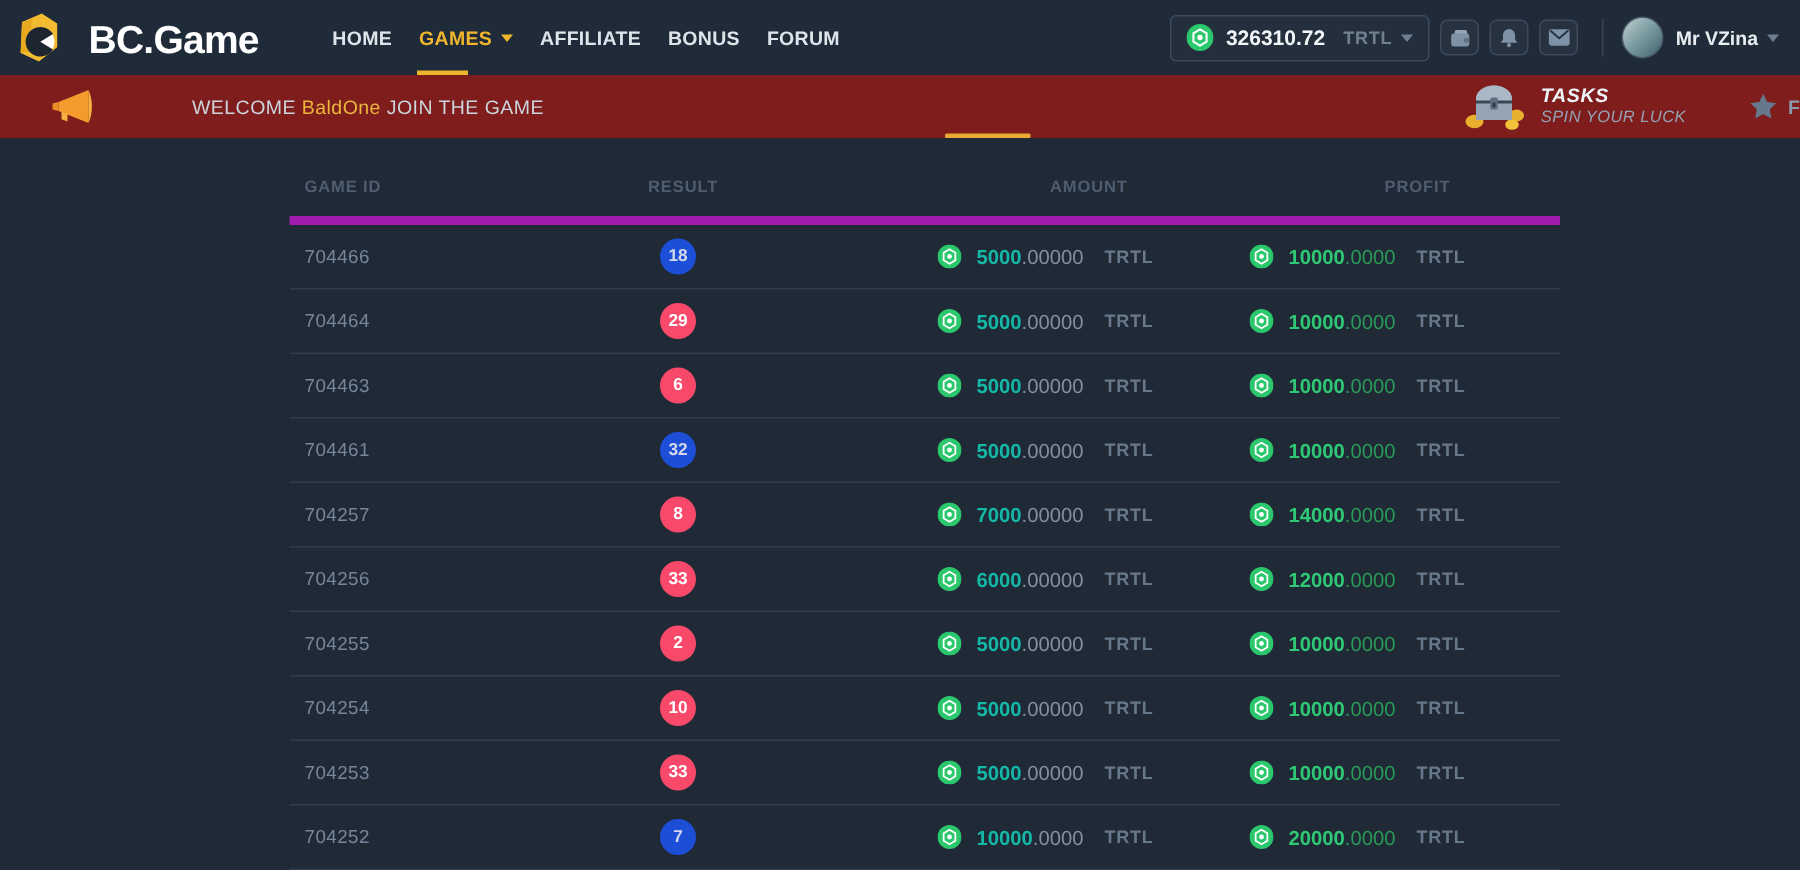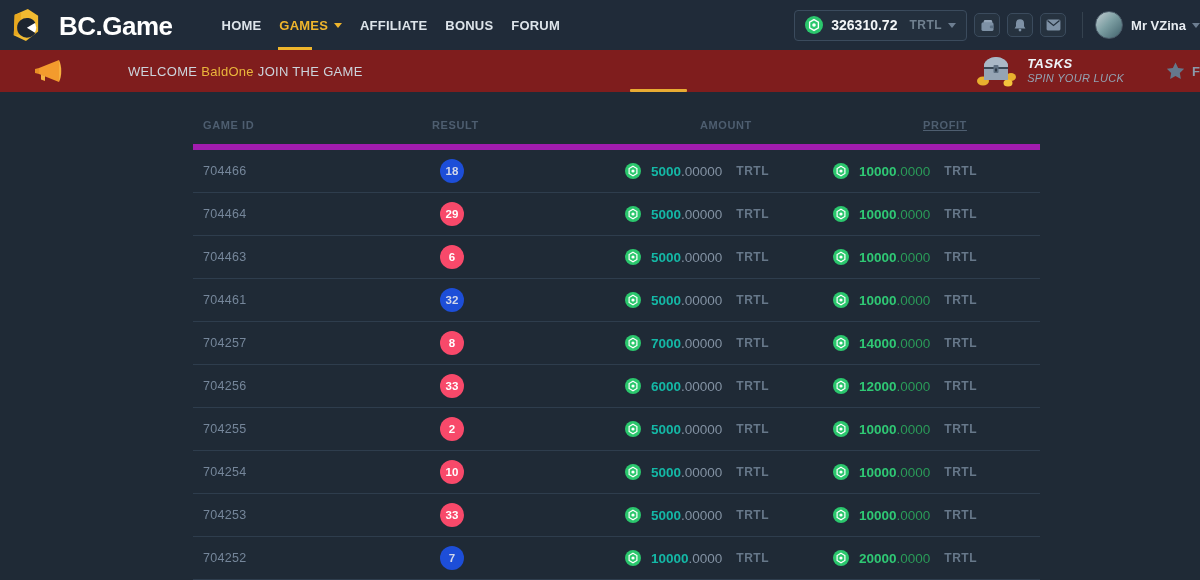--- a/index.html
+++ b/index.html
@@ -30,21 +30,21 @@
     content:""; position:absolute; left:8px; bottom:0;
     width:34px; height:3px; background:#efb52c;
   }
   .caret {
     width:0; height:0; display:inline-block;
     border-left:4px solid transparent; border-right:4px solid transparent;
     border-top:5px solid #6d7e91; margin-left:6px;
   }
   .nav-item.active .caret { border-top-color:#efb52c; }
 
-  .topbar-right { margin-left:auto; display:flex; align-items:center; }
+  .topbar-right { margin-left:auto; display:flex; align-items:center; padding-right:14px; }
   .balance-box {
     height:31px; border:1px solid #3b4b5d; border-radius:4px;
     display:flex; align-items:center; padding:0 10px; cursor:pointer; background:#232f3d;
   }
   .balance-amount { font-size:14px; font-weight:700; color:#f2f5f7; margin-left:8px; }
   .balance-cur { font-size:12px; font-weight:700; color:#70808f; margin-left:12px; letter-spacing:0.5px; }
   .icon-btn {
     width:26px; height:24px; border:1px solid #3b4b5d; border-radius:5px;
     background:#26323f; display:flex; align-items:center; justify-content:center;
     cursor:pointer; margin-left:7px;
@@ -85,21 +85,21 @@
     display:grid; grid-template-columns:225px 100px 290px 232px;
     align-items:center; height:43px; border-bottom:1px solid #2e3d4d;
   }
   .t-head { height:45px; border-bottom:6px solid #a21caf; cursor:default; }
   .th {
     font-size:11px; font-weight:600; color:#4e5e70; letter-spacing:0.6px;
   }
   .th-gameid { padding-left:10px; }
   .th-result { padding-left:14px; }
   .th-amount { padding-left:182px; }
-  .th-profit { padding-left:115px;text-decoration:underline; }
+  .th-profit { padding-left:115px; }
   .cell-gameid { padding-left:10px; font-size:12.5px; color:#75869a; letter-spacing:0.3px; }
   .cell-result { padding-left:22px; }
   .badge {
     width:24px; height:24px; border-radius:50%;
     display:flex; align-items:center; justify-content:center;
     font-size:11.5px; font-weight:700; color:#ffffff;
   }
   .badge.navy { background:#1d4ed8; color:#d3d8ea; }
   .badge.red { background:#f8496a; }
   .cell-money { display:flex; align-items:center; }

